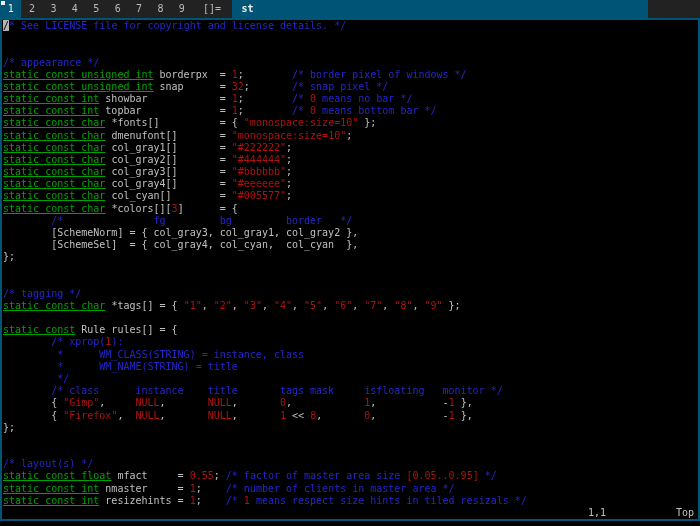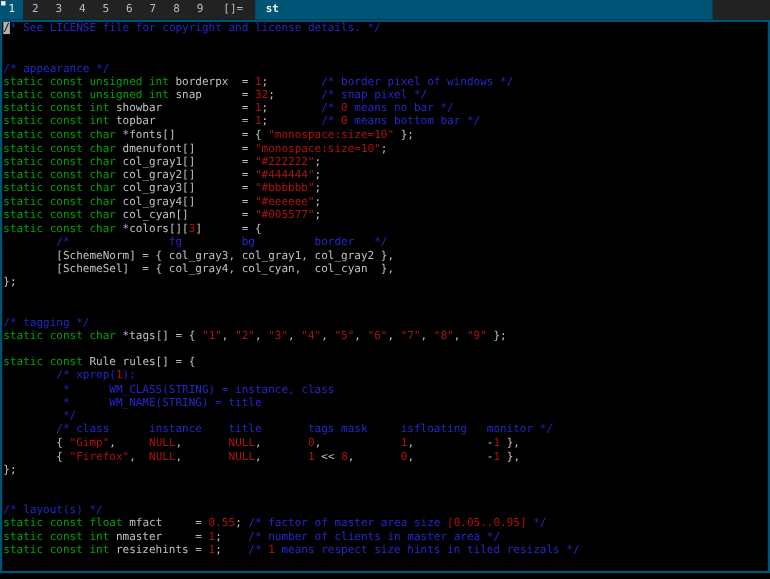--- a/index.html
+++ b/index.html
@@ -23,21 +23,21 @@
   
   .term{position:absolute;top:18px;left:0;width:700px;height:503px;
         box-sizing:border-box;border:2px solid var(--window-border);
         background:var(--terminal-bg);display:flex;flex-direction:column;
         overflow:hidden;}
   .code{flex:none;height:487px;padding-left:1px;margin:0;
         font-size:10px;line-height:12.18px;white-space:pre;
         color:var(--fg);overflow:hidden;}
   .code-line{height:12.18px;}
   .sg-n{color:var(--fg);}
-  .sg-k{color:var(--syntax-keyword);}
+  .sg-k{color:var(--syntax-keyword);text-decoration:underline;}
   .sg-c{color:var(--syntax-comment);}
   .sg-r{color:var(--syntax-constant);}
   .sg-cur{background:var(--cursor-bg);color:#000;}
   .vim-status{position:relative;height:12px;font-size:10px;line-height:12px;
               color:var(--fg);padding-left:1px;white-space:pre;}
   .ruler{position:absolute;left:586px;top:0;}
   .scrollpos{position:absolute;left:674px;top:0;}
 </style>
 </head>
 <body>
@@ -56,15 +56,20 @@
         <div class="tag">8</div>
         <div class="tag">9</div>
       </div>
     <div class="ltsymbol">[]=</div>
     <div class="wintitle">st</div>
     <div class="status">dwm-6.3</div>
   </div>
 
   <div class="term">
     <div id="code" class="code"><div class="code-line"><span class="sg-cur">/</span><span class="sg-c">* See LICENSE file for copyright and license details. */</span></div><div class="code-line"></div><div class="code-line"></div><div class="code-line"><span class="sg-c">/* appearance */</span></div><div class="code-line"><span class="sg-k">static const unsigned int</span><span class="sg-n"> borderpx  = </span><span class="sg-r">1</span><span class="sg-n">;        </span><span class="sg-c">/* border pixel of windows */</span></div><div class="code-line"><span class="sg-k">static const unsigned int</span><span class="sg-n"> snap      = </span><span class="sg-r">32</span><span class="sg-n">;       </span><span class="sg-c">/* snap pixel */</span></div><div class="code-line"><span class="sg-k">static const int</span><span class="sg-n"> showbar            = </span><span class="sg-r">1</span><span class="sg-n">;        </span><span class="sg-c">/* </span><span class="sg-r">0</span><span class="sg-c"> means no bar */</span></div><div class="code-line"><span class="sg-k">static const int</span><span class="sg-n"> topbar             = </span><span class="sg-r">1</span><span class="sg-n">;        </span><span class="sg-c">/* </span><span class="sg-r">0</span><span class="sg-c"> means bottom bar */</span></div><div class="code-line"><span class="sg-k">static const char</span><span class="sg-n"> *fonts[]          = { </span><span class="sg-r">"monospace:size=10"</span><span class="sg-n"> };</span></div><div class="code-line"><span class="sg-k">static const char</span><span class="sg-n"> dmenufont[]       = </span><span class="sg-r">"monospace:size=10"</span><span class="sg-n">;</span></div><div class="code-line"><span class="sg-k">static const char</span><span class="sg-n"> col_gray1[]       = </span><span class="sg-r">"#222222"</span><span class="sg-n">;</span></div><div class="code-line"><span class="sg-k">static const char</span><span class="sg-n"> col_gray2[]       = </span><span class="sg-r">"#444444"</span><span class="sg-n">;</span></div><div class="code-line"><span class="sg-k">static const char</span><span class="sg-n"> col_gray3[]       = </span><span class="sg-r">"#bbbbbb"</span><span class="sg-n">;</span></div><div class="code-line"><span class="sg-k">static const char</span><span class="sg-n"> col_gray4[]       = </span><span class="sg-r">"#eeeeee"</span><span class="sg-n">;</span></div><div class="code-line"><span class="sg-k">static const char</span><span class="sg-n"> col_cyan[]        = </span><span class="sg-r">"#005577"</span><span class="sg-n">;</span></div><div class="code-line"><span class="sg-k">static const char</span><span class="sg-n"> *colors[][</span><span class="sg-r">3</span><span class="sg-n">]      = {</span></div><div class="code-line"><span class="sg-n">        </span><span class="sg-c">/*               fg         bg         border   */</span></div><div class="code-line"><span class="sg-n">        [SchemeNorm] = { col_gray3, col_gray1, col_gray2 },</span></div><div class="code-line"><span class="sg-n">        [SchemeSel]  = { col_gray4, col_cyan,  col_cyan  },</span></div><div class="code-line"><span class="sg-n">};</span></div><div class="code-line"></div><div class="code-line"></div><div class="code-line"><span class="sg-c">/* tagging */</span></div><div class="code-line"><span class="sg-k">static const char</span><span class="sg-n"> *tags[] = { </span><span class="sg-r">"1"</span><span class="sg-n">, </span><span class="sg-r">"2"</span><span class="sg-n">, </span><span class="sg-r">"3"</span><span class="sg-n">, </span><span class="sg-r">"4"</span><span class="sg-n">, </span><span class="sg-r">"5"</span><span class="sg-n">, </span><span class="sg-r">"6"</span><span class="sg-n">, </span><span class="sg-r">"7"</span><span class="sg-n">, </span><span class="sg-r">"8"</span><span class="sg-n">, </span><span class="sg-r">"9"</span><span class="sg-n"> };</span></div><div class="code-line"></div><div class="code-line"><span class="sg-k">static const</span><span class="sg-n"> Rule rules[] = {</span></div><div class="code-line"><span class="sg-n">        </span><span class="sg-c">/* xprop(</span><span class="sg-r">1</span><span class="sg-c">):</span></div><div class="code-line"><span class="sg-c">         *      WM_CLASS(STRING) = instance, class</span></div><div class="code-line"><span class="sg-c">         *      WM_NAME(STRING) = title</span></div><div class="code-line"><span class="sg-c">         */</span></div><div class="code-line"><span class="sg-n">        </span><span class="sg-c">/* class      instance    title       tags mask     isfloating   monitor */</span></div><div class="code-line"><span class="sg-n">        { </span><span class="sg-r">"Gimp"</span><span class="sg-n">,     </span><span class="sg-r">NULL</span><span class="sg-n">,       </span><span class="sg-r">NULL</span><span class="sg-n">,       </span><span class="sg-r">0</span><span class="sg-n">,            </span><span class="sg-r">1</span><span class="sg-n">,           -</span><span class="sg-r">1</span><span class="sg-n"> },</span></div><div class="code-line"><span class="sg-n">        { </span><span class="sg-r">"Firefox"</span><span class="sg-n">,  </span><span class="sg-r">NULL</span><span class="sg-n">,       </span><span class="sg-r">NULL</span><span class="sg-n">,       </span><span class="sg-r">1</span><span class="sg-n"> &lt;&lt; </span><span class="sg-r">8</span><span class="sg-n">,       </span><span class="sg-r">0</span><span class="sg-n">,           -</span><span class="sg-r">1</span><span class="sg-n"> },</span></div><div class="code-line"><span class="sg-n">};</span></div><div class="code-line"></div><div class="code-line"></div><div class="code-line"><span class="sg-c">/* layout(s) */</span></div><div class="code-line"><span class="sg-k">static const float</span><span class="sg-n"> mfact     = </span><span class="sg-r">0.55</span><span class="sg-n">; </span><span class="sg-c">/* factor of master area size </span><span class="sg-r">[0.05..0.95]</span><span class="sg-c"> */</span></div><div class="code-line"><span class="sg-k">static const int</span><span class="sg-n"> nmaster     = </span><span class="sg-r">1</span><span class="sg-n">;    </span><span class="sg-c">/* number of clients in master area */</span></div><div class="code-line"><span class="sg-k">static const int</span><span class="sg-n"> resizehints = </span><span class="sg-r">1</span><span class="sg-n">;    </span><span class="sg-c">/* </span><span class="sg-r">1</span><span class="sg-c"> means respect size hints in tiled resizals */</span></div></div>
+    <div class="vim-status">
+      <span>"config.h" 116L, 6370B</span>
+      <span class="ruler">1,1</span>
+      <span class="scrollpos">Top</span>
+    </div>
   </div>
 
 </div>
 
 </body></html>

